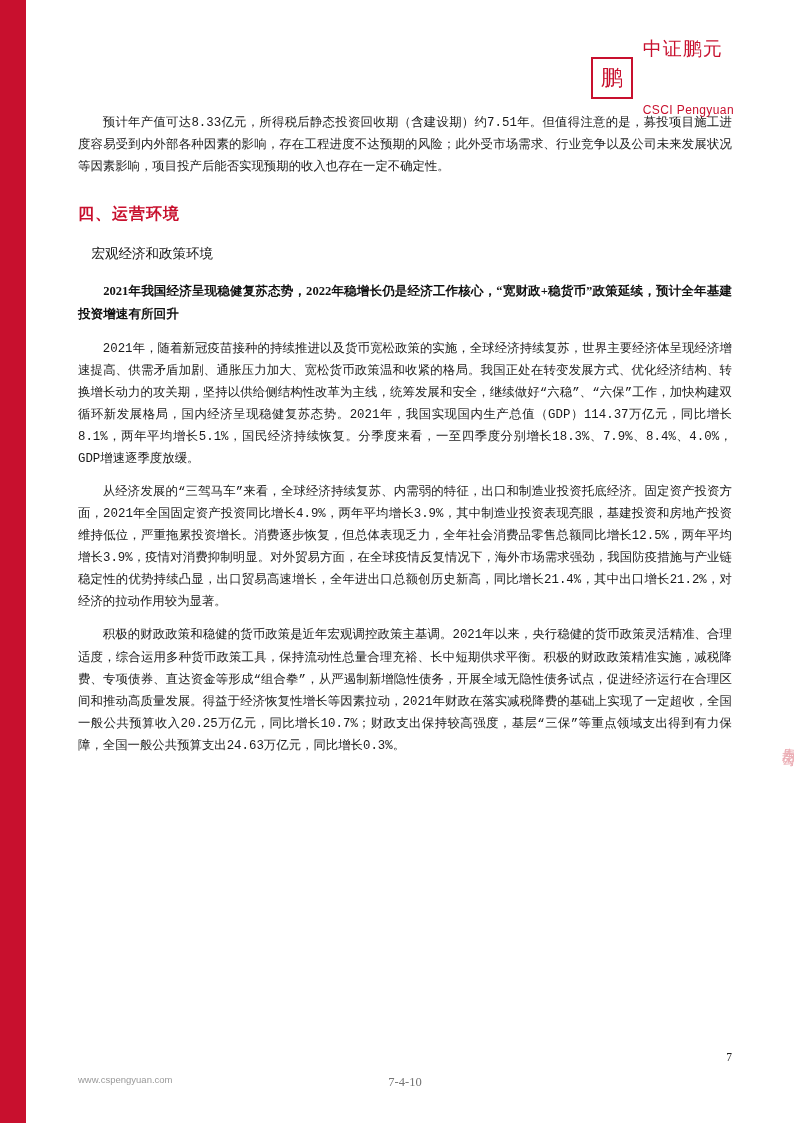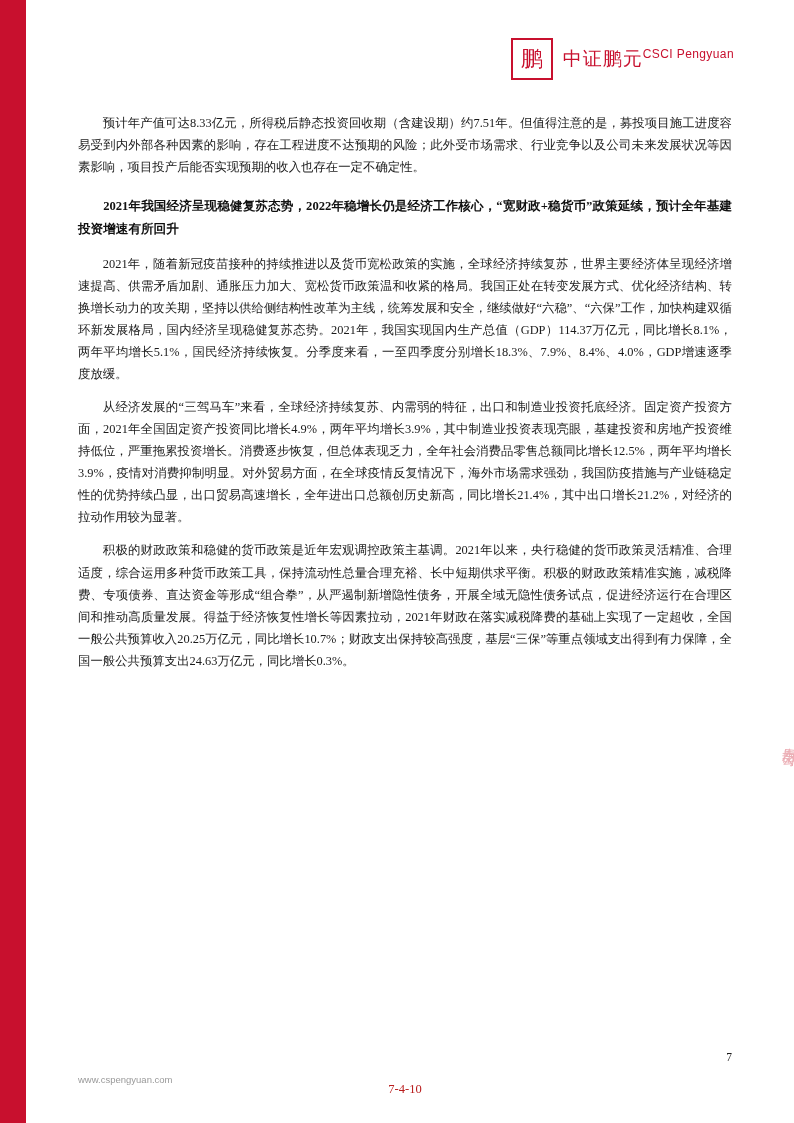--- a/index.html
+++ b/index.html
@@ -61,23 +61,24 @@
     display: flex;
     align-items: center;
     justify-content: center;
     color: #c8102e;
     font-size: 22px;
     font-family: "Liberation Serif", serif;
     line-height: 1;
   }
   .logo-text {
     display: flex;
-    flex-direction: row;
+    flex-direction: column;
     justify-content: center;
     line-height: 1.15;
+    gap: 44px;
   }
   .logo-cn {
     color: #c8102e;
     font-size: 19px;
     letter-spacing: 1px;
     font-family: "Liberation Serif", serif;
   }
   .logo-en {
     color: #c8102e;
     font-size: 12px;
@@ -92,21 +93,21 @@
     top: 112px;
     bottom: 70px;
   }
   p.body {
     margin: 0 0 11px 0;
     font-size: 12.4px;
     line-height: 1.78;
     color: #1a1a1a;
     text-align: justify;
     text-indent: 2em;
-    font-family: Liberation Serif, serif;
+    font-family: Liberation Mono, monospace;
   }
   h2.section {
     color: #c8102e;
     font-size: 16px;
     font-weight: bold;
     margin: 26px 0 20px 0;
     letter-spacing: 1px;
     font-family: "Liberation Serif", serif;
   }
   h3.subsection {
@@ -155,23 +156,23 @@
     left: 0;
     bottom: 16px;
     color: #9a9a9a;
     font-size: 9.5px;
     font-family: "Liberation Sans", sans-serif;
   }
   .footer-center {
     position: absolute;
     left: 50%;
     transform: translateX(-50%);
-    bottom: 4px;
+    bottom: 11px;
     font-size: 12.5px;
-    color: #b91c1c;
+    color: #737373;
     font-family: "Liberation Serif", serif;
   }
   .page-number {
     position: absolute;
     right: 0;
     bottom: 38px;
     font-size: 11.5px;
     color: #1a1a1a;
     font-family: "Liberation Serif", serif;
   }
@@ -191,21 +192,23 @@
         <span class="logo-cn">中证鹏元</span>
         <span class="logo-en">CSCI Pengyuan</span>
       </div>
     </div>
   </div>
 
   <div class="content">
 
     <p class="body">预计年产值可达8.33亿元，所得税后静态投资回收期（含建设期）约7.51年。但值得注意的是，募投项目施工进度容易受到内外部各种因素的影响，存在工程进度不达预期的风险；此外受市场需求、行业竞争以及公司未来发展状况等因素影响，项目投产后能否实现预期的收入也存在一定不确定性。</p>
 
-
+    <h2 class="section">四、运营环境</h2>
+
+    <h3 class="subsection">宏观经济和政策环境</h3>
 
     <p class="lead">2021年我国经济呈现稳健复苏态势，2022年稳增长仍是经济工作核心，“宽财政+稳货币”政策延续，预计全年基建投资增速有所回升</p>
 
     <p class="body">2021年，随着新冠疫苗接种的持续推进以及货币宽松政策的实施，全球经济持续复苏，世界主要经济体呈现经济增速提高、供需矛盾加剧、通胀压力加大、宽松货币政策温和收紧的格局。我国正处在转变发展方式、优化经济结构、转换增长动力的攻关期，坚持以供给侧结构性改革为主线，统筹发展和安全，继续做好“六稳”、“六保”工作，加快构建双循环新发展格局，国内经济呈现稳健复苏态势。2021年，我国实现国内生产总值（GDP）114.37万亿元，同比增长8.1%，两年平均增长5.1%，国民经济持续恢复。分季度来看，一至四季度分别增长18.3%、7.9%、8.4%、4.0%，GDP增速逐季度放缓。</p>
     <p class="body">从经济发展的“三驾马车”来看，全球经济持续复苏、内需弱的特征，出口和制造业投资托底经济。固定资产投资方面，2021年全国固定资产投资同比增长4.9%，两年平均增长3.9%，其中制造业投资表现亮眼，基建投资和房地产投资维持低位，严重拖累投资增长。消费逐步恢复，但总体表现乏力，全年社会消费品零售总额同比增长12.5%，两年平均增长3.9%，疫情对消费抑制明显。对外贸易方面，在全球疫情反复情况下，海外市场需求强劲，我国防疫措施与产业链稳定性的优势持续凸显，出口贸易高速增长，全年进出口总额创历史新高，同比增长21.4%，其中出口增长21.2%，对经济的拉动作用较为显著。</p>
     <p class="body">积极的财政政策和稳健的货币政策是近年宏观调控政策主基调。2021年以来，央行稳健的货币政策灵活精准、合理适度，综合运用多种货币政策工具，保持流动性总量合理充裕、长中短期供求平衡。积极的财政政策精准实施，减税降费、专项债券、直达资金等形成“组合拳”，从严遏制新增隐性债务，开展全域无隐性债务试点，促进经济运行在合理区间和推动高质量发展。得益于经济恢复性增长等因素拉动，2021年财政在落实减税降费的基础上实现了一定超收，全国一般公共预算收入20.25万亿元，同比增长10.7%；财政支出保持较高强度，基层“三保”等重点领域支出得到有力保障，全国一般公共预算支出24.63万亿元，同比增长0.3%。</p>
 
   </div>
 
   <div class="watermark">

